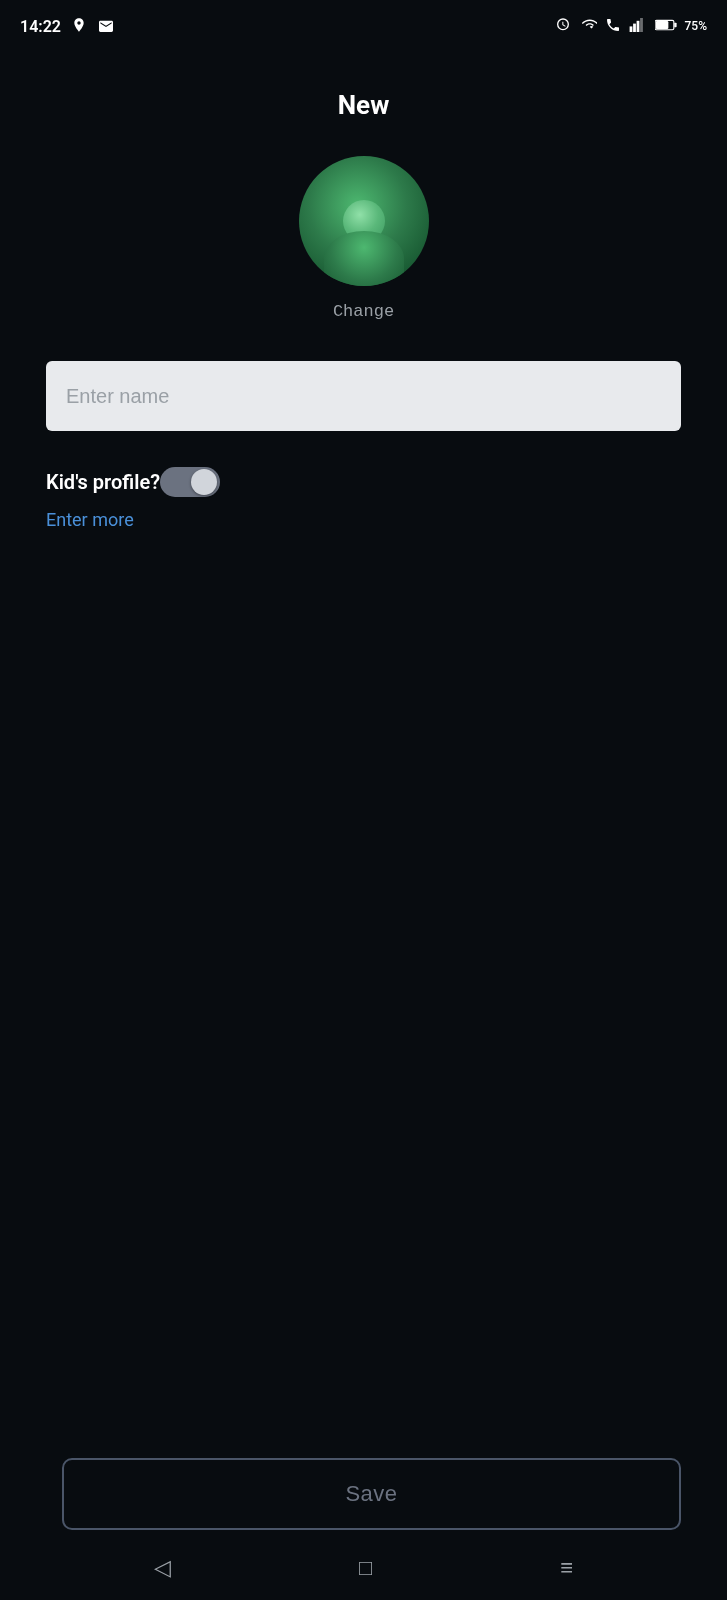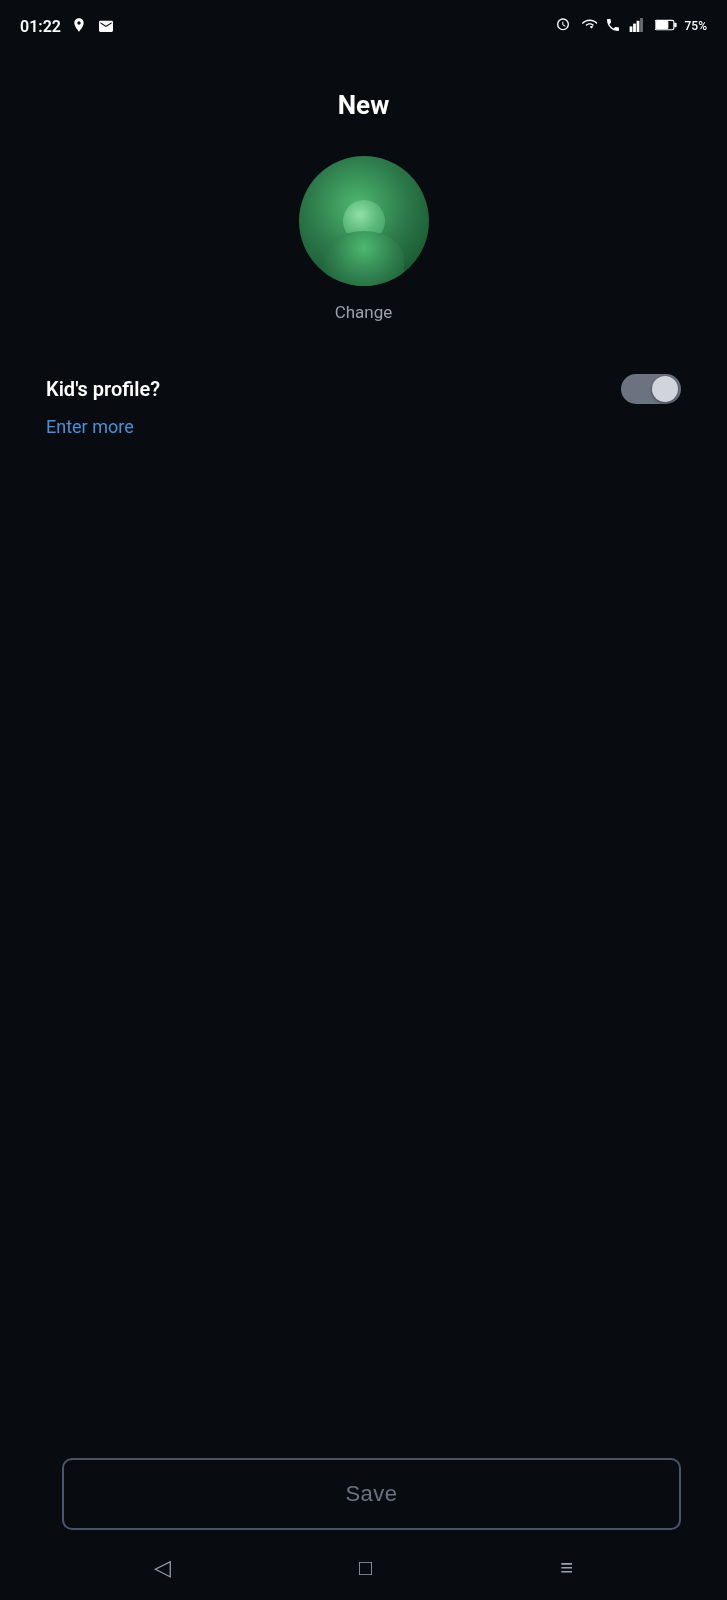--- a/index.html
+++ b/index.html
@@ -78,21 +78,22 @@
       font-weight: 700;
       color: #ffffff;
       margin-bottom: 36px;
     }
 
     
     .avatar-section {
       display: flex;
       flex-direction: column;
       align-items: center;
-      margin-bottom: 52px;
+      margin-bottom: 40px;
+      font-family: Liberation Mono, monospace;
     }
 
     .avatar-circle {
       width: 130px;
       height: 130px;
       border-radius: 50%;
       background: radial-gradient(circle at 45% 38%, #4db870 0%, #2d7a4a 45%, #1a5c34 75%, #0f3d22 100%);
       display: flex;
       align-items: center;
       justify-content: center;
@@ -161,21 +162,20 @@
       color: #9aa0a6;
     }
 
     
     .kids-profile-section {
       width: 100%;
     }
 
     .kids-profile-row {
       display: flex;
-      justify-content: space-between;
       align-items: center;
       width: 100%;
       margin-bottom: 12px;
     }
 
     .kids-profile-label {
       font-size: 20px;
       font-weight: 600;
       color: #ffffff;
     }
@@ -249,21 +249,21 @@
       font-size: 22px;
       color: #9aa0a6;
       cursor: pointer;
     }
   </style>
 </head>
 <body>
 
 <div class="status-bar">
   <div class="status-left">
-    <span class="status-time">01:22</span>
+    <span class="status-time">14:22</span>
     <span class="status-icon">
       
       <svg width="16" height="16" viewBox="0 0 24 24" fill="white">
         <path d="M12 2C8.13 2 5 5.13 5 9c0 5.25 7 13 7 13s7-7.75 7-13c0-3.87-3.13-7-7-7zm0 9.5c-1.38 0-2.5-1.12-2.5-2.5S10.62 6.5 12 6.5s2.5 1.12 2.5 2.5S13.38 11.5 12 11.5z"></path>
       </svg>
     </span>
     <span class="status-icon">
       <svg width="18" height="14" viewBox="0 0 24 20" fill="white">
         <path d="M20 4H4c-1.1 0-2 .9-2 2v12c0 1.1.9 2 2 2h16c1.1 0 2-.9 2-2V6c0-1.1-.9-2-2-2zm0 4l-8 5-8-5V6l8 5 8-5v2z"></path>
       </svg>
@@ -311,20 +311,23 @@
   <div class="avatar-section">
     <div class="avatar-circle">
       <div class="avatar-person">
         <div class="avatar-head"></div>
         <div class="avatar-body"></div>
       </div>
     </div>
     <span class="change-label">Change</span>
   </div>
 
+  <div class="name-input-container">
+    <input class="name-input" type="text" placeholder="Enter name" style="">
+  </div>
 
   <div class="kids-profile-section">
     <div class="kids-profile-row">
       <span class="kids-profile-label">Kid's profile?</span>
       <div class="toggle-switch">
         <div class="toggle-knob"></div>
       </div>
     </div>
     <a class="learn-more-link">Enter more</a>
   </div>

